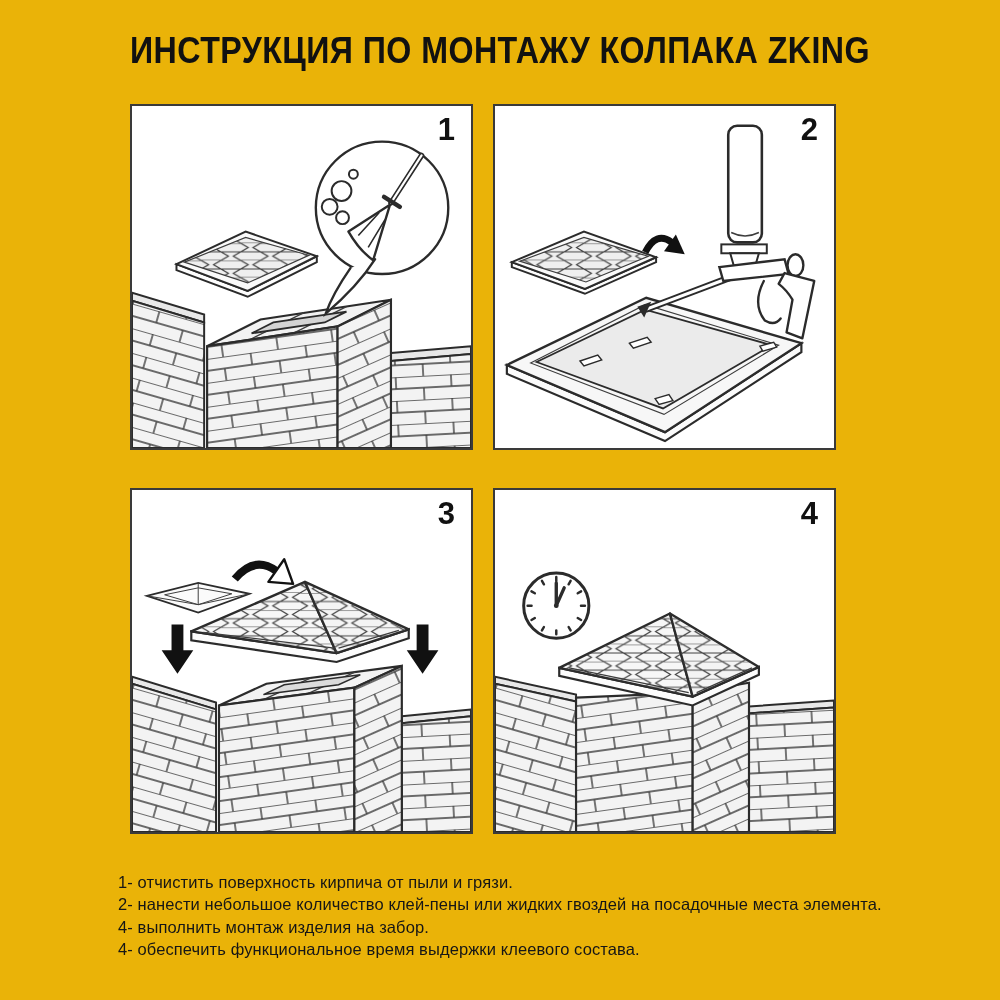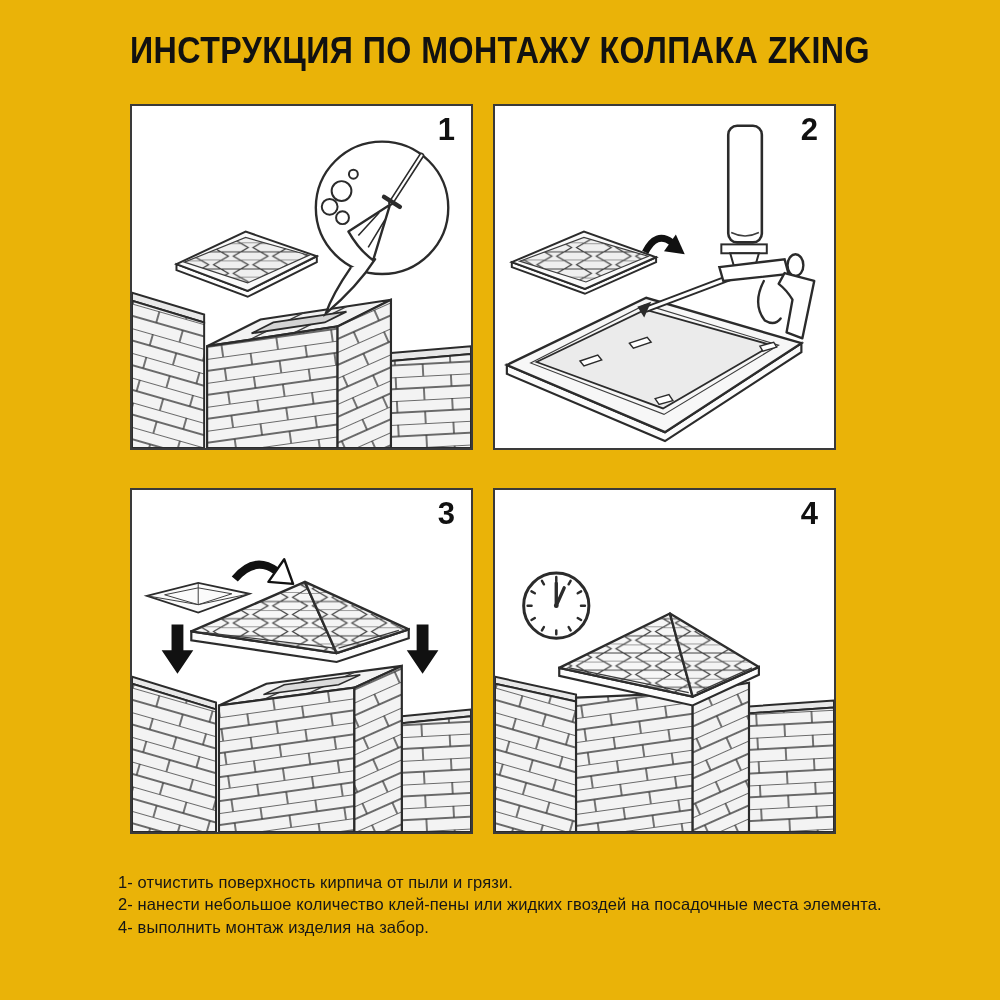--- a/index.html
+++ b/index.html
@@ -202,15 +202,16 @@
         <circle cx="62" cy="117" r="2.4" fill="#2b2b2b"></circle>
       </g>
     </svg>
     <div class="num">4</div>
   </div>
 
   <div class="steps">
     <div class="step">1- отчистить поверхность кирпича от пыли и грязи.</div>
     <div class="step">2- нанести небольшое количество клей-пены или жидких гвоздей на посадочные места элемента.</div>
     <div class="step">4- выполнить монтаж изделия на забор.</div>
+    <div class="step">4- обеспечить функциональное время выдержки клеевого состава.</div>
   </div>
 
 </div>
 
 </body></html>

